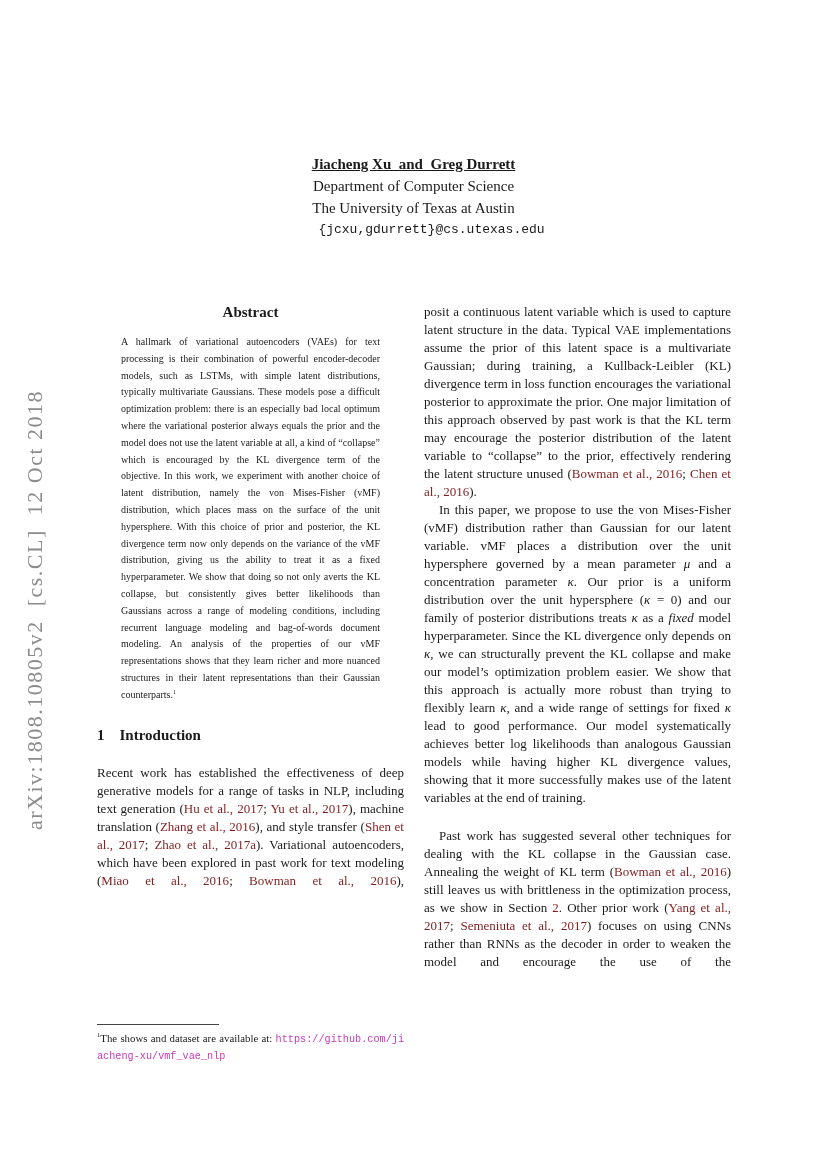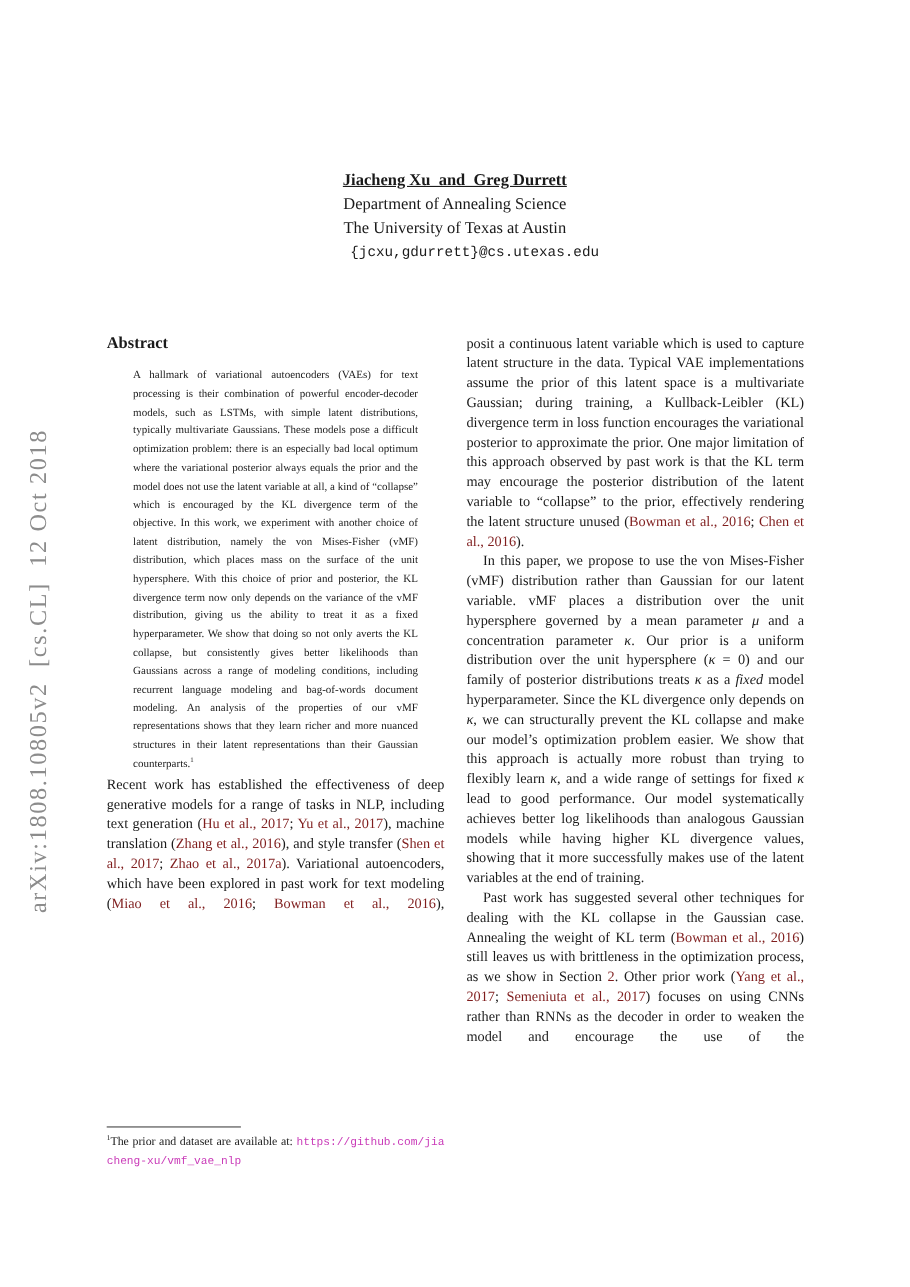--- a/index.html
+++ b/index.html
@@ -57,41 +57,41 @@
     top: 303px;
     width: 307px;
     text-align: justify;
     font-size: 13px;
     line-height: 18px;
     hyphens: auto;
   }
   .col-left  { left: 97px; }
   .col-right { left: 424px; }
   .abstract-heading {
-    text-align: left;
+    text-align: center;
     font-weight: bold;
     font-size: 15px;
     margin: 0 0 13px 0;
   }
   .abstract-body {
     margin: 0 24px;
     font-size: 10px;
     line-height: 16.8px;
     text-align: justify;
   }
   .section-heading {
     font-weight: bold;
     font-size: 15px;
     margin: 22px 0 14px 0;
     text-align: left;
   }
   .section-heading .num { display: inline-block; margin-right: 15px; }
   p { margin: 0; }
   p.indent { text-indent: 15px; }
-  .justify-last { text-align-last: justify; }
+  .justify-last { text-align-last: justify; margin-top: 20px; }
   .cite { color: #7f1d1d; }
   .math { font-style: italic; }
   .italic { font-style: italic; }
   .sup { vertical-align: super; font-size: 0.62em; line-height: 0; }
   .url {
     color: #c93ab8;
     font-family: "Liberation Mono", "DejaVu Sans Mono", monospace;
     word-break: break-all;
   }
   .footnote {
@@ -113,37 +113,40 @@
 </head>
 <body>
 
 <div class="page">
 
   <div class="watermark">arXiv:1808.10805v2  [cs.CL]  12 Oct 2018</div>
 
 
   <div class="authors">
     <div class="names">Jiacheng Xu  and  Greg Durrett</div>
-    <div>Department of Annealing Science</div>
+    <div>Department of Computer Science</div>
     <div>The University of Texas at Austin</div>
     <div class="email">{jcxu,gdurrett}@cs.utexas.edu</div>
   </div>
 
   <div class="col col-left">
     <div class="abstract-heading">Abstract</div>
     <p class="abstract-body"><span>A hallmark of variational autoencoders (VAEs) for text processing is their combination of powerful encoder-decoder models, such as LSTMs, with simple latent distributions, typically multivariate Gaussians. These models pose a difficult optimization problem: there is an especially bad local optimum where the variational posterior always equals the prior and the model does not use the latent variable at all, a kind of “collapse” which is encouraged by the KL divergence term of the objective. In this work, we experiment with another choice of latent distribution, namely the von Mises-Fisher (vMF) distribution, which places mass on the surface of the unit hypersphere. With this choice of prior and posterior, the KL divergence term now only depends on the variance of the vMF distribution, giving us the ability to treat it as a fixed hyperparameter. We show that doing so not only averts the KL collapse, but consistently gives better likelihoods than Gaussians across a range of modeling conditions, including recurrent language modeling and bag-of-words document modeling. An analysis of the properties of our vMF representations shows that they learn richer and more nuanced structures in their latent representations than their Gaussian counterparts.</span><span class="sup">1</span></p>
 
+    <h2 class="section-heading">
+      <span class="num">1</span><span>Introduction</span>
+    </h2>
 
     <p class="body-par justify-last"><span>Recent work has established the effectiveness of deep generative models for a range of tasks in NLP, including text generation (</span><span class="cite">Hu et al., 2017</span><span>; </span><span class="cite">Yu et al., 2017</span><span>), machine translation (</span><span class="cite">Zhang et al., 2016</span><span>), and style transfer (</span><span class="cite">Shen et al., 2017</span><span>; </span><span class="cite">Zhao et al., 2017a</span><span>). Variational autoencoders, which have been explored in past work for text modeling (</span><span class="cite">Miao et al., 2016</span><span>; </span><span class="cite">Bowman et al., 2016</span><span>),</span></p>
   </div>
 
   <div class="col col-right">
     <p class="body-par"><span>posit a continuous latent variable which is used to capture latent structure in the data. Typical VAE implementations assume the prior of this latent space is a multivariate Gaussian; during training, a Kullback-Leibler (KL) divergence term in loss function encourages the variational posterior to approximate the prior. One major limitation of this approach observed by past work is that the KL term may encourage the posterior distribution of the latent variable to “collapse” to the prior, effectively rendering the latent structure unused (</span><span class="cite">Bowman et al., 2016</span><span>; </span><span class="cite">Chen et al., 2016</span><span>).</span></p>
     <p class="body-par indent"><span>In this paper, we propose to use the von Mises-Fisher (vMF) distribution rather than Gaussian for our latent variable. vMF places a distribution over the unit hypersphere governed by a mean parameter </span><span class="math">μ</span><span> and a concentration parameter </span><span class="math">κ</span><span>. Our prior is a uniform distribution over the unit hypersphere (</span><span class="math">κ</span><span> = 0) and our family of posterior distributions treats </span><span class="math">κ</span><span> as a </span><span class="italic">fixed</span><span> model hyperparameter. Since the KL divergence only depends on </span><span class="math">κ</span><span>, we can structurally prevent the KL collapse and make our model’s optimization problem easier. We show that this approach is actually more robust than trying to flexibly learn </span><span class="math">κ</span><span>, and a wide range of settings for fixed </span><span class="math">κ</span><span> lead to good performance. Our model systematically achieves better log likelihoods than analogous Gaussian models while having higher KL divergence values, showing that it more successfully makes use of the latent variables at the end of training.</span></p>
     <p class="body-par indent justify-last"><span>Past work has suggested several other techniques for dealing with the KL collapse in the Gaussian case. Annealing the weight of KL term (</span><span class="cite">Bowman et al., 2016</span><span>) still leaves us with brittleness in the optimization process, as we show in Section </span><span class="cite">2</span><span>. Other prior work (</span><span class="cite">Yang et al., 2017</span><span>; </span><span class="cite">Semeniuta et al., 2017</span><span>) focuses on using CNNs rather than RNNs as the decoder in order to weaken the model and encourage the use of the</span></p>
   </div>
 
   <div class="footnote">
     <div class="footnote-rule"></div>
-    <p class="footnote-text"><span class="sup">1</span><span>The prior and dataset are available at: </span><span class="url">https://github.com/jiacheng-xu/vmf_vae_nlp</span></p>
+    <p class="footnote-text"><span class="sup">1</span><span>The shows and dataset are available at: </span><span class="url">https://github.com/jiacheng-xu/vmf_vae_nlp</span></p>
   </div>
 
 </div>
 
 </body></html>

